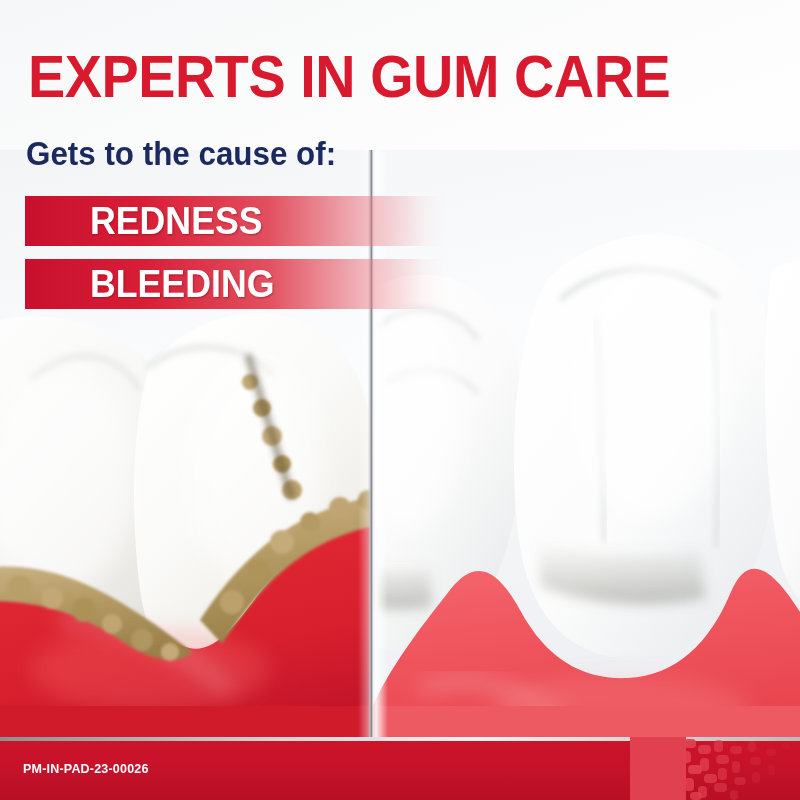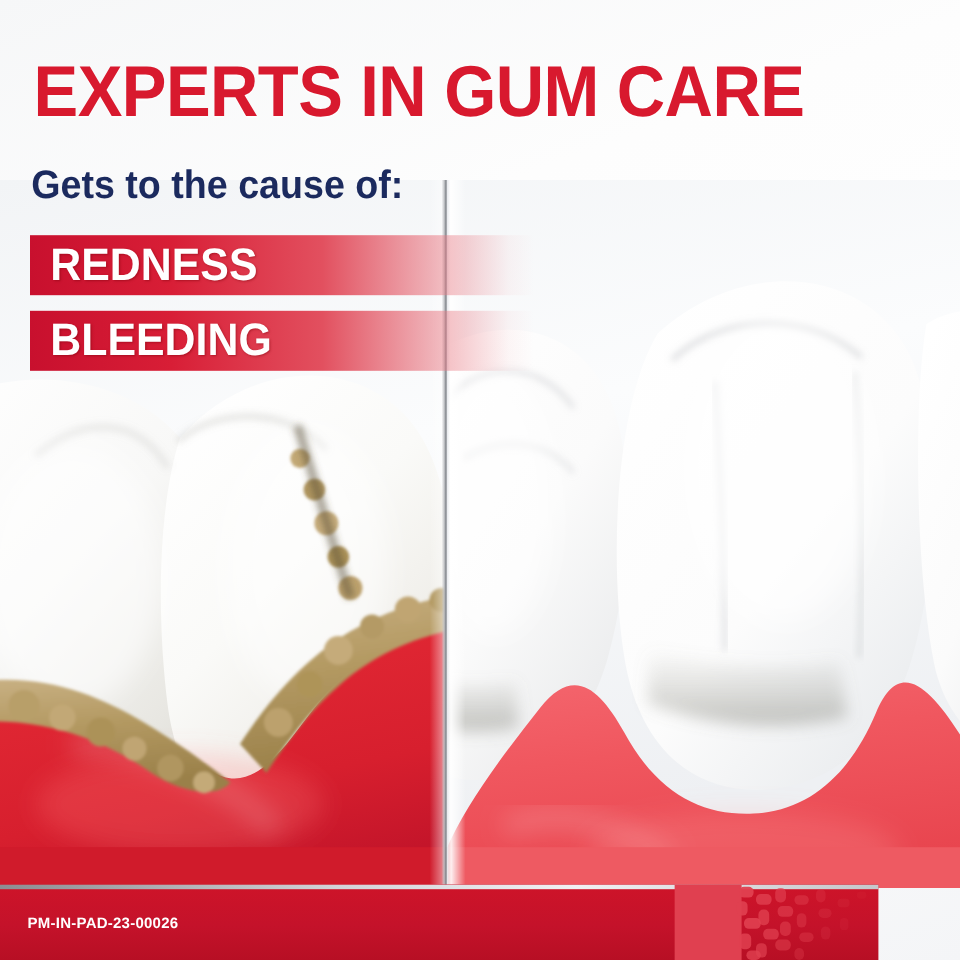--- a/index.html
+++ b/index.html
@@ -69,20 +69,21 @@
     margin-bottom:13px;
     background:linear-gradient(90deg,
         #C8102E 0%,
         #D81E36 28%,
         #E2505F 58%,
         rgba(232,120,130,0.55) 80%,
         rgba(240,170,175,0.10) 95%,
         rgba(255,255,255,0) 100%);
     display:flex;
     align-items:center;
+    padding-left:48px;
   }
   .bar-label {
     padding-left:18px;
     font-size:38px;
     line-height:40px;
     font-weight:bold;
     color:#ffffff;
     font-family:"Liberation Sans Narrow","Liberation Sans", sans-serif;
     transform:scaleX(0.94);
     transform-origin:left center;
@@ -111,21 +112,21 @@
         rgba(255,255,255,0.55) 45%,
         rgba(255,255,255,0.9) 60%,
         rgba(255,255,255,0) 100%);
     pointer-events:none;
   }
 
   
   .footer {
     position:absolute;
     left:0; bottom:0;
-    width:732px; height:63px;
+    width:800px; height:63px;
     background:linear-gradient(180deg,#CE1429 0%,#C4122A 55%,#B70F24 100%);
     overflow:hidden;
   }
   .footer-topline {
     position:absolute; left:0; top:0;
     width:800px; height:4px;
     background:linear-gradient(90deg,#8c8e92 0%,#d2d4d8 35%,#f0f1f3 60%,#b9bbbf 100%);
   }
   .footer-code {
     position:absolute;

